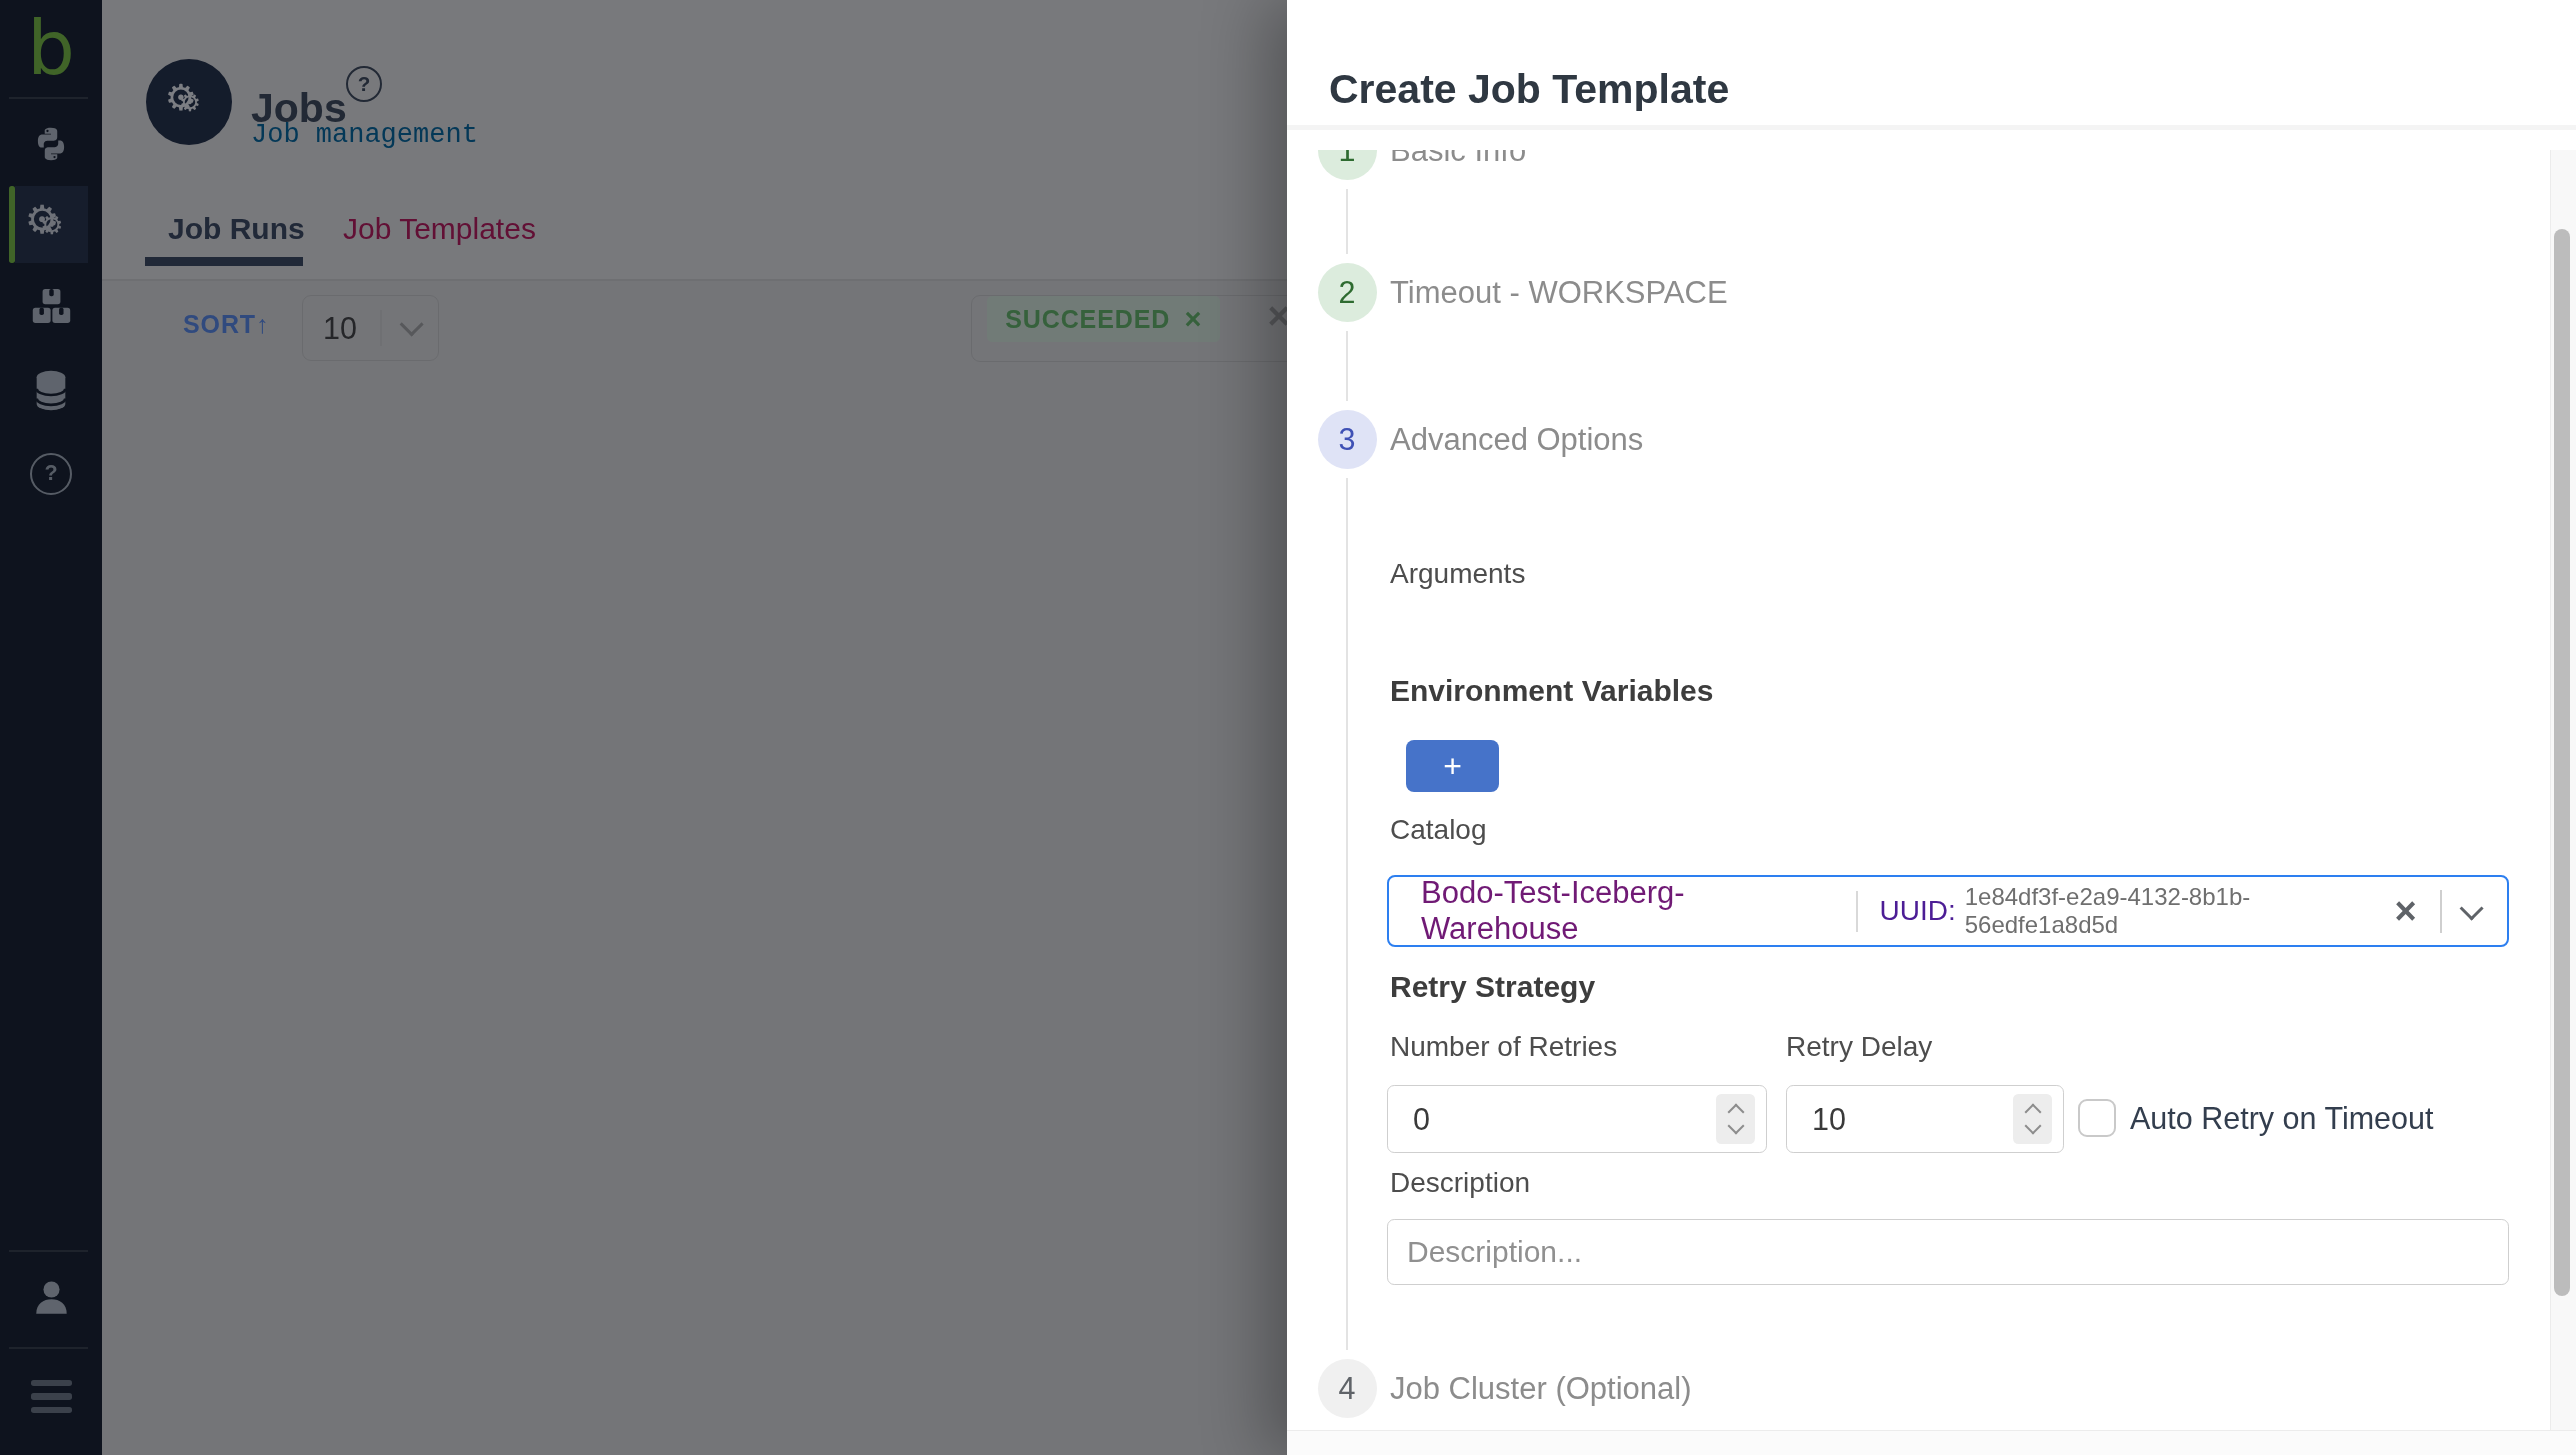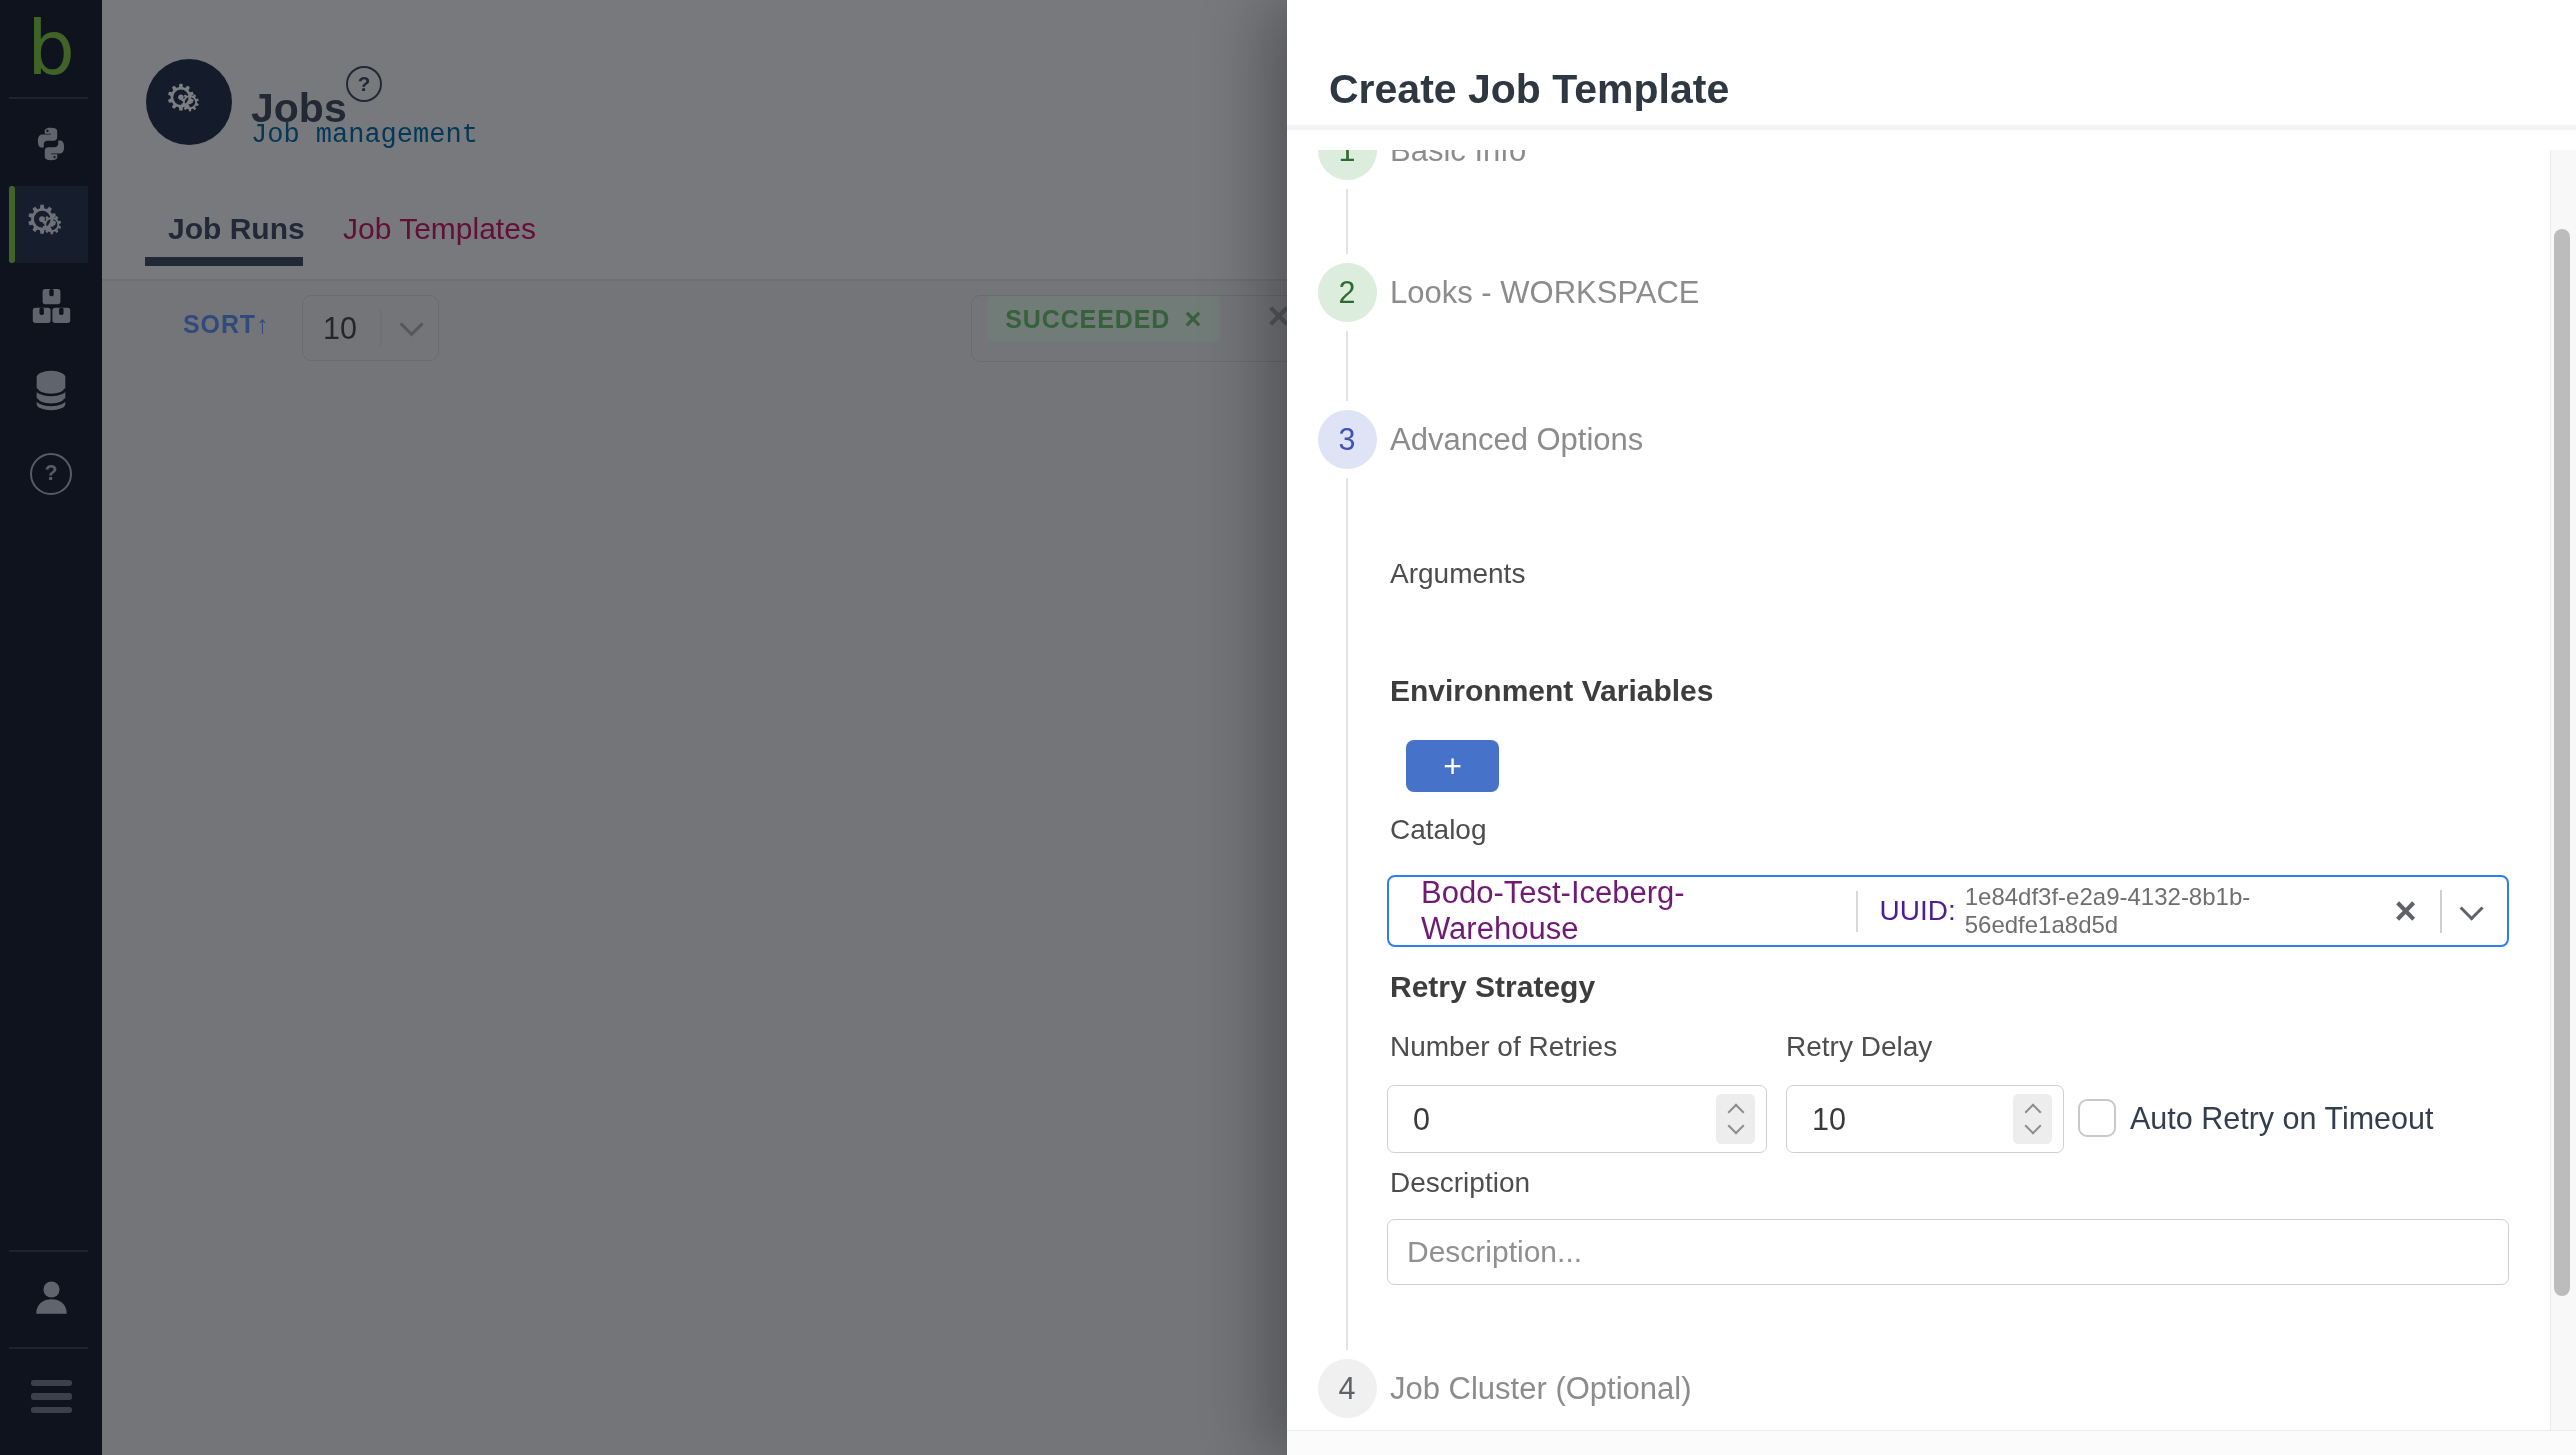--- a/index.html
+++ b/index.html
@@ -209,21 +209,21 @@
     <div class="drawer-head-div"></div>
 
     <div class="drawer-body">
       <div class="drawer-inner">
 
         <div class="step-circle c-green" style="top:121px;">1</div>
         <div class="step-label" style="top:121px;">Basic Info</div>
         <div class="connector" style="top:189px;height:65px;"></div>
 
         <div class="step-circle c-green" style="top:263px;">2</div>
-        <div class="step-label" style="top:263px;">Looks - WORKSPACE</div>
+        <div class="step-label" style="top:263px;">Timeout - WORKSPACE</div>
         <div class="connector" style="top:331px;height:70px;"></div>
 
         <div class="step-circle c-blue" style="top:410px;">3</div>
         <div class="step-label" style="top:410px;">Advanced Options</div>
         <div class="connector" style="top:478px;height:872px;"></div>
 
         <div class="f-label" style="top:558px;">Arguments</div>
 
         <div class="f-label-bold" style="top:674px;">Environment Variables</div>
         <button class="add-btn">+</button>

